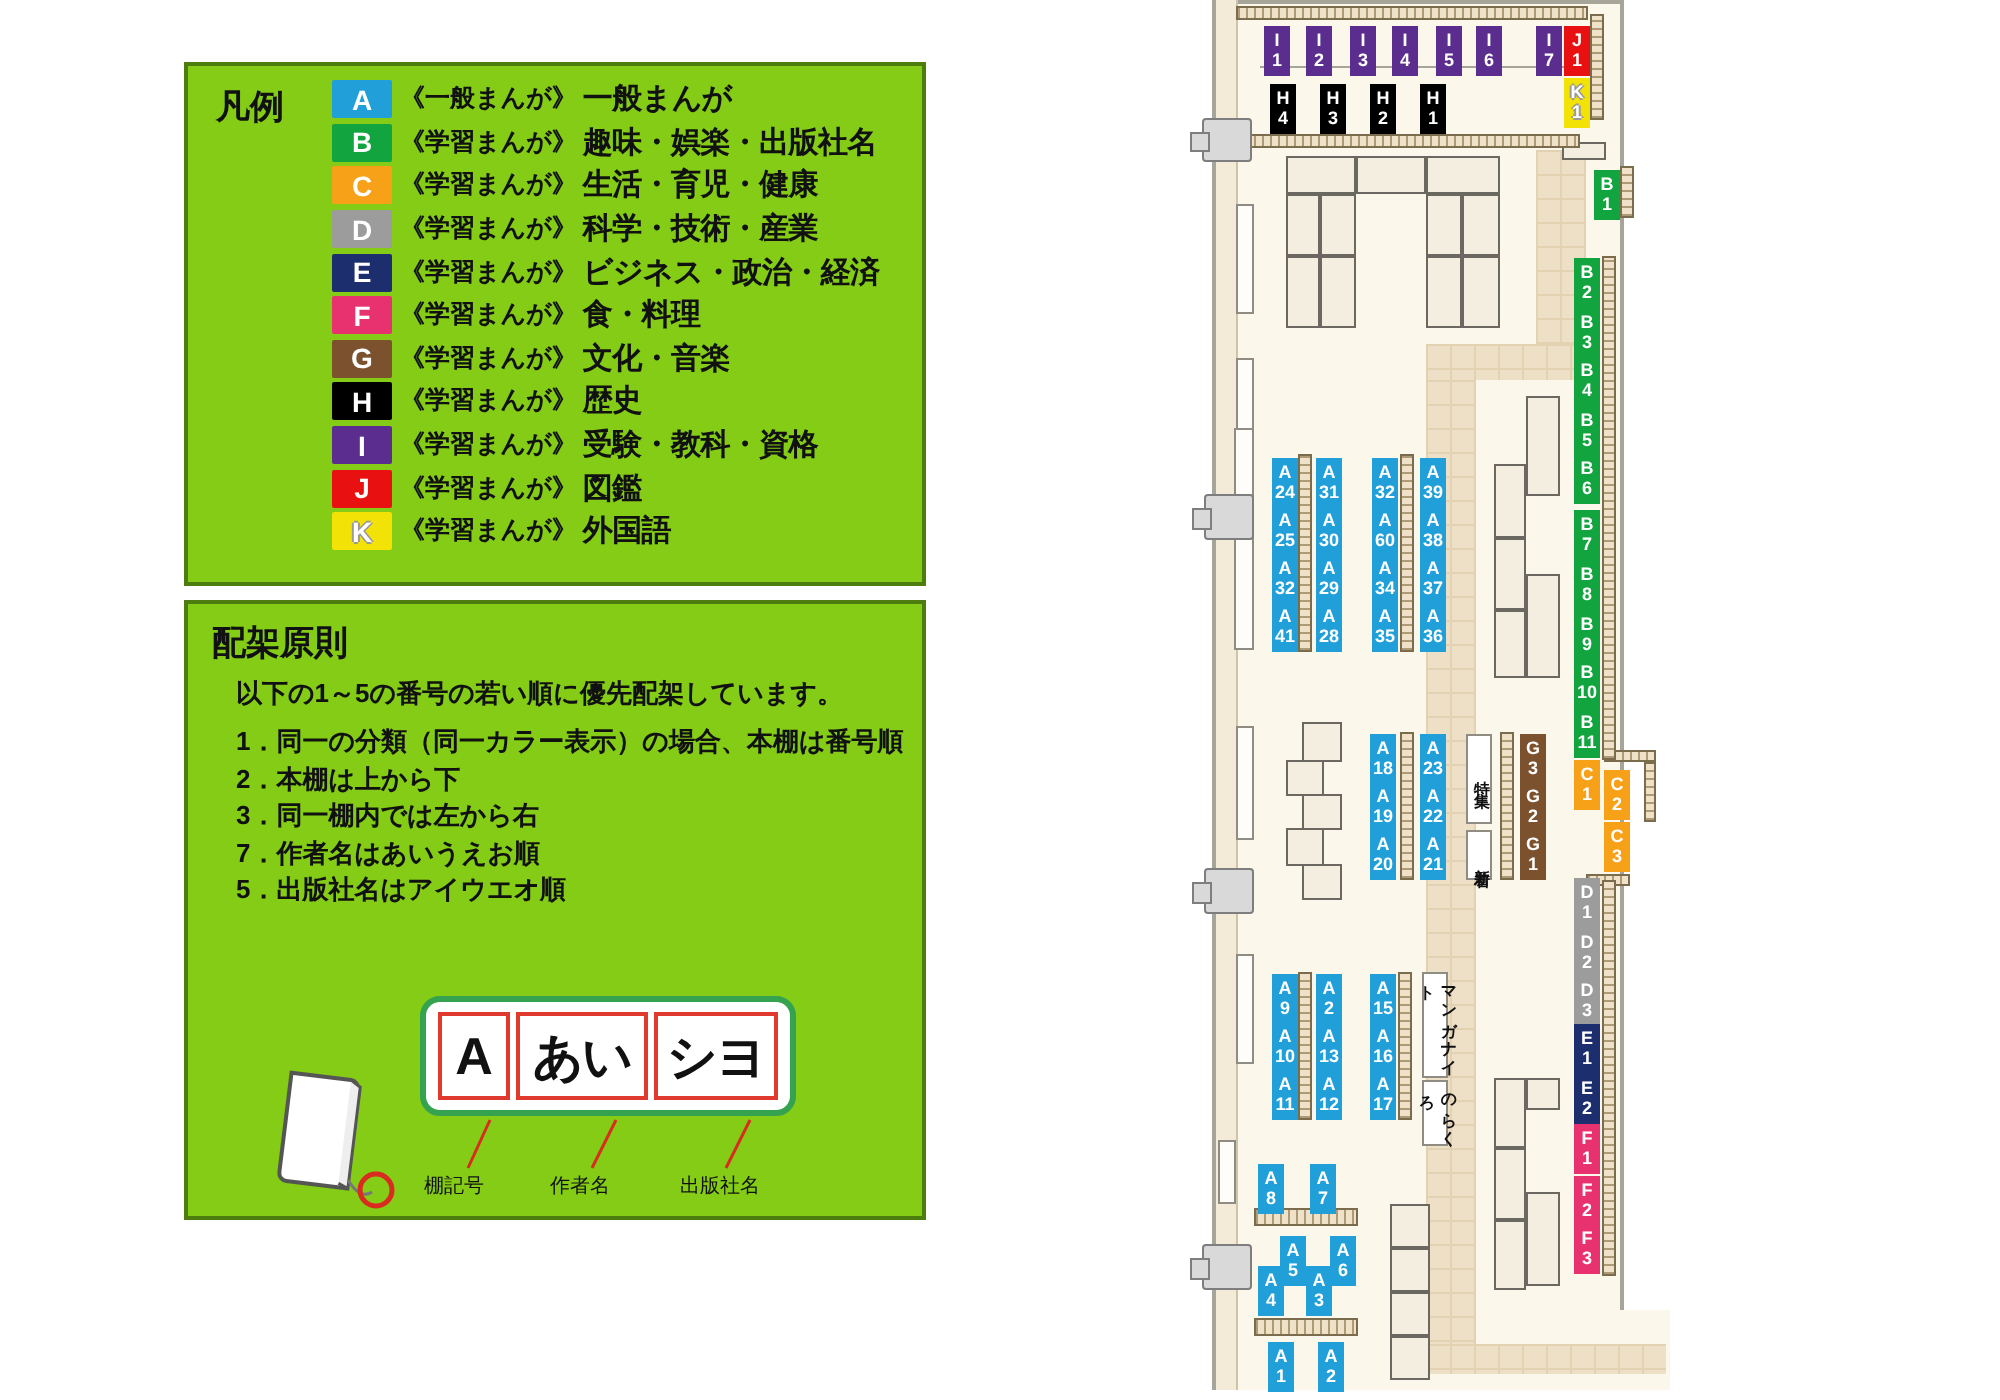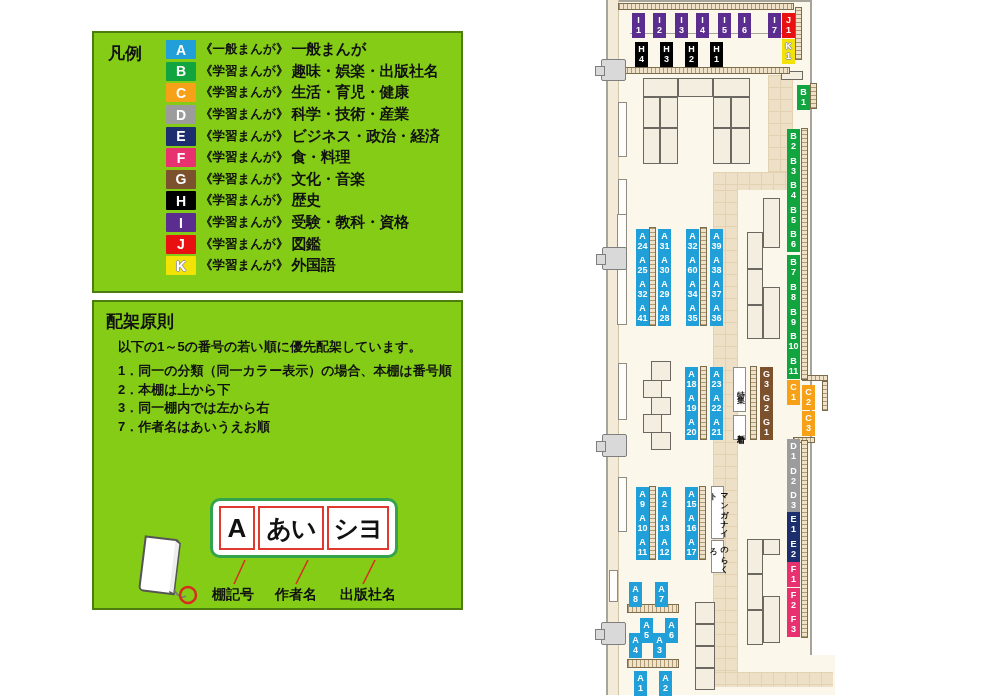--- a/index.html
+++ b/index.html
@@ -28,21 +28,21 @@
   #label-diagram{position:absolute;left:18px;top:196px;width:340px;height:112px;}
   #diagram-svg{position:absolute;left:0;top:0;}
   #green-label{position:absolute;left:98px;top:0px;width:188px;height:60px;border:3px solid #35a24f;
                border-radius:10px;background:#fff;display:flex;align-items:center;justify-content:center;
                gap:3px;box-sizing:border-box;}
   .redbox{border:2px solid #e03a2f;color:#111;font-weight:bold;display:flex;align-items:center;
           justify-content:center;height:44px;box-sizing:border-box;background:#fff;}
   #redbox-code{width:36px;font-size:26px;}
   #redbox-author{width:66px;font-size:25px;letter-spacing:-1px;}
   #redbox-pub{width:62px;font-size:25px;letter-spacing:-1px;}
-  .caption{position:absolute;top:88px;font-size:14px;font-weight:bold;color:#111;white-space:nowrap;}
+  .caption{position:absolute;top:88px;font-size:10px;font-weight:normal;color:#111;white-space:nowrap;}
   
   #map{position:absolute;left:0;top:0;width:1000px;height:700px;}
   .floor{position:absolute;left:606px;top:0px;width:206px;height:695px;background:#FCF7EB;
          border-left:2px solid #A7A49A;border-top:2px solid #A7A49A;border-right:2px solid #A7A49A;
          box-sizing:border-box;}
   .floor-ext{position:absolute;left:810px;top:655px;width:25px;height:40px;background:#FCF7EB;}
   .wallband{position:absolute;left:608px;top:0;width:10px;height:695px;background:#F3EAD8;border-right:1px solid #CFC3A8;}
   .walk{position:absolute;background-color:#EDE0C6;
         background-image:linear-gradient(#E2D2B2 1px,transparent 1px),linear-gradient(90deg,#E2D2B2 1px,transparent 1px);
         background-size:12px 12px;}
@@ -511,20 +511,21 @@
 </div>
 
 <div id="principles-box" class="panel">
   <div id="principles-title">配架原則</div>
   <div id="principles-intro">以下の1～5の番号の若い順に優先配架しています。</div>
   <div id="principles-list">
       <div>1．同一の分類（同一カラー表示）の場合、本棚は番号順</div>
       <div>2．本棚は上から下</div>
       <div>3．同一棚内では左から右</div>
       <div>7．作者名はあいうえお順</div>
+      <div>5．出版社名はアイウエオ順</div>
     </div>
 
   <div id="label-diagram">
     <svg id="diagram-svg" width="340" height="112" viewBox="0 0 340 112">
       <g transform="rotate(7 45 70)">
         <path d="M30,40 h30 a4,4 0 0 1 4,4 v50 h-30 a4,4 0 0 1 -4,-4 z" fill="#ffffff" stroke="#555" stroke-width="2"></path>
         <path d="M60,40 l5,3 v51 l-5,-2" fill="#eee" stroke="#555" stroke-width="1.5"></path>
       </g>
       <path d="M62,92 q6,10 12,6" fill="none" stroke="#777" stroke-width="1.5"></path>
       <circle cx="76" cy="97" r="8" fill="none" stroke="#D92B1F" stroke-width="2.5"></circle>

